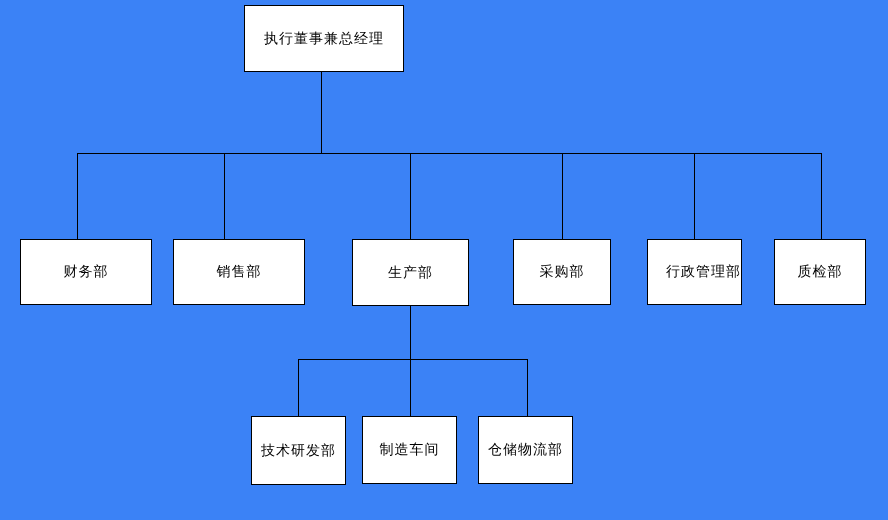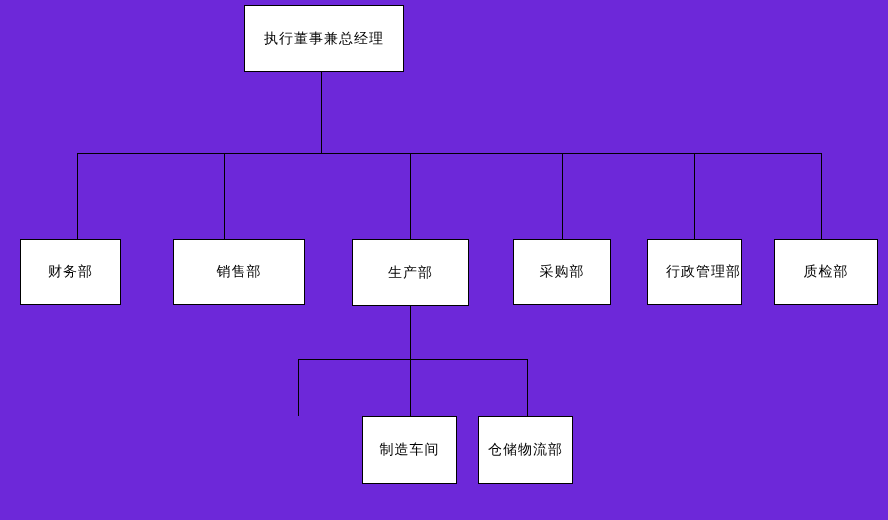--- a/index.html
+++ b/index.html
@@ -9,21 +9,21 @@
   }
   body {
     width: 888px;
     height: 520px;
     font-family: "DejaVu Sans", "Liberation Sans", sans-serif;
   }
   .canvas {
     position: relative;
     width: 888px;
     height: 520px;
-    background: #6d28d9;
+    background: #3b82f6;
     overflow: hidden;
   }
   .node {
     position: absolute;
     box-sizing: border-box;
     border: 1px solid #000000;
     background: #ffffff;
     display: flex;
     align-items: center;
     justify-content: center;
@@ -56,39 +56,42 @@
   <div class="line v" style="left:410px; top:305px; height:54px;"></div>
   <div class="line h" style="left:298px; top:359px; width:230px;"></div>
   <div class="line v" style="left:298px; top:359px; height:57px;"></div>
   <div class="line v" style="left:410px; top:359px; height:57px;"></div>
   <div class="line v" style="left:527px; top:359px; height:57px;"></div>
 
   <div class="node" style="left:244px; top:5px; width:160px; height:67px;">
     <span>执行董事兼总经理</span>
   </div>
 
-  <div class="node" style="left:20px; top:239px; width:101px; height:66px;text-align:center;">
+  <div class="node" style="left:20px; top:239px; width:132px; height:66px;text-align:center;">
     <span>财务部</span>
   </div>
   <div class="node" style="left:173px; top:239px; width:132px; height:66px;">
     <span>销售部</span>
   </div>
   <div class="node" style="left:352px; top:239px; width:117px; height:67px;">
     <span>生产部</span>
   </div>
   <div class="node" style="left:513px; top:239px; width:98px; height:66px;">
     <span>采购部</span>
   </div>
   <div class="node" style="left:647px; top:239px; width:95px; height:66px;justify-content:flex-end;">
     <span>行政管理部</span>
   </div>
-  <div class="node" style="left:774px; top:239px; width:104px; height:66px;">
+  <div class="node" style="left:774px; top:239px; width:92px; height:66px;">
     <span>质检部</span>
   </div>
 
+  <div class="node" style="left:251px; top:416px; width:95px; height:69px;">
+    <span>技术研发部</span>
+  </div>
   <div class="node" style="left:478px; top:416px; width:95px; height:68px;">
     <span>仓储物流部</span>
   </div>
   <div class="node" style="left:362px; top:416px; width:95px; height:68px;">
     <span>制造车间</span>
   </div>
 
 </div>
 
 </body></html>

